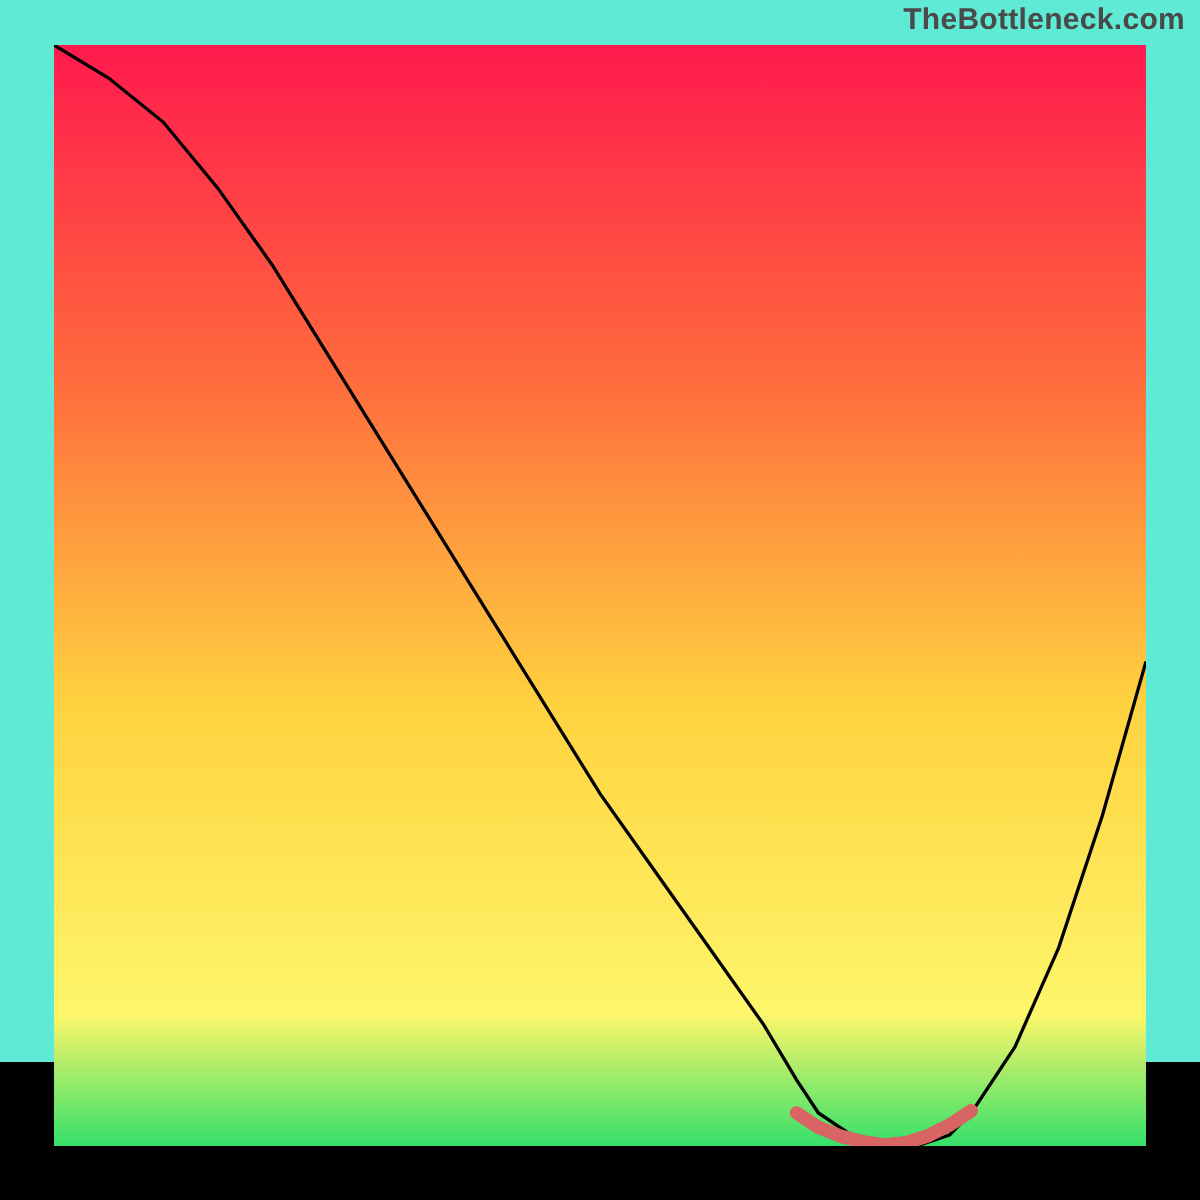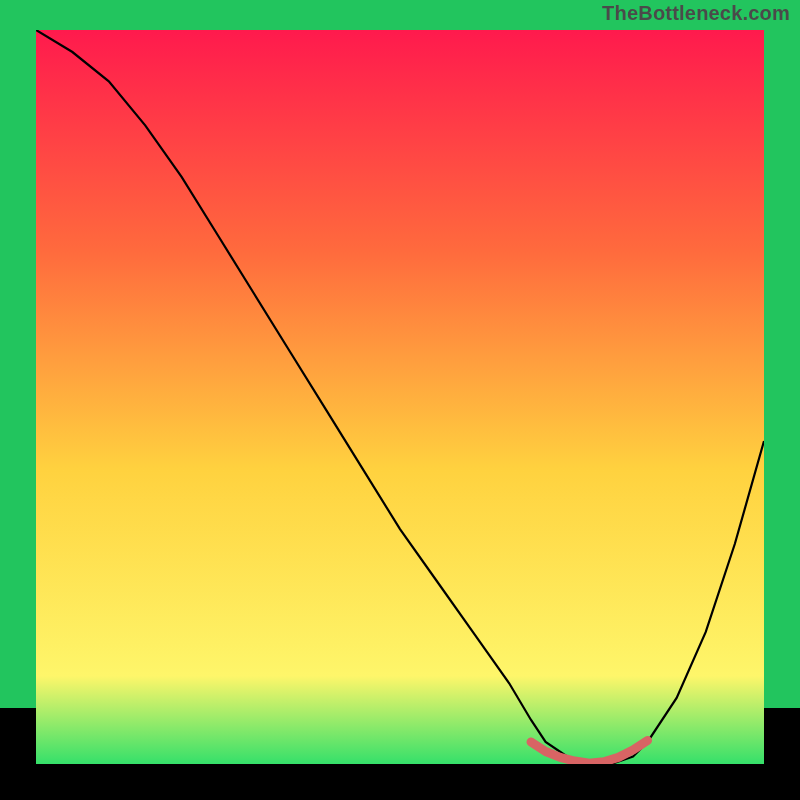--- a/index.html
+++ b/index.html
@@ -8,21 +8,21 @@
     width: 800px;
     height: 800px;
     background: #000;
     font-family: Arial, Helvetica, sans-serif;
     overflow: hidden;
   }
   .frame {
     position: relative;
     width: 800px;
     height: 708px;
-    background: #22c55e;
+    background: #5eead4;
   }
   .attribution {
     position: absolute;
     top: 2px;
     right: 10px;
     color: #4a4a4a;
     font-size: 20px;
     font-weight: 600;
     letter-spacing: 0.2px;
   }

